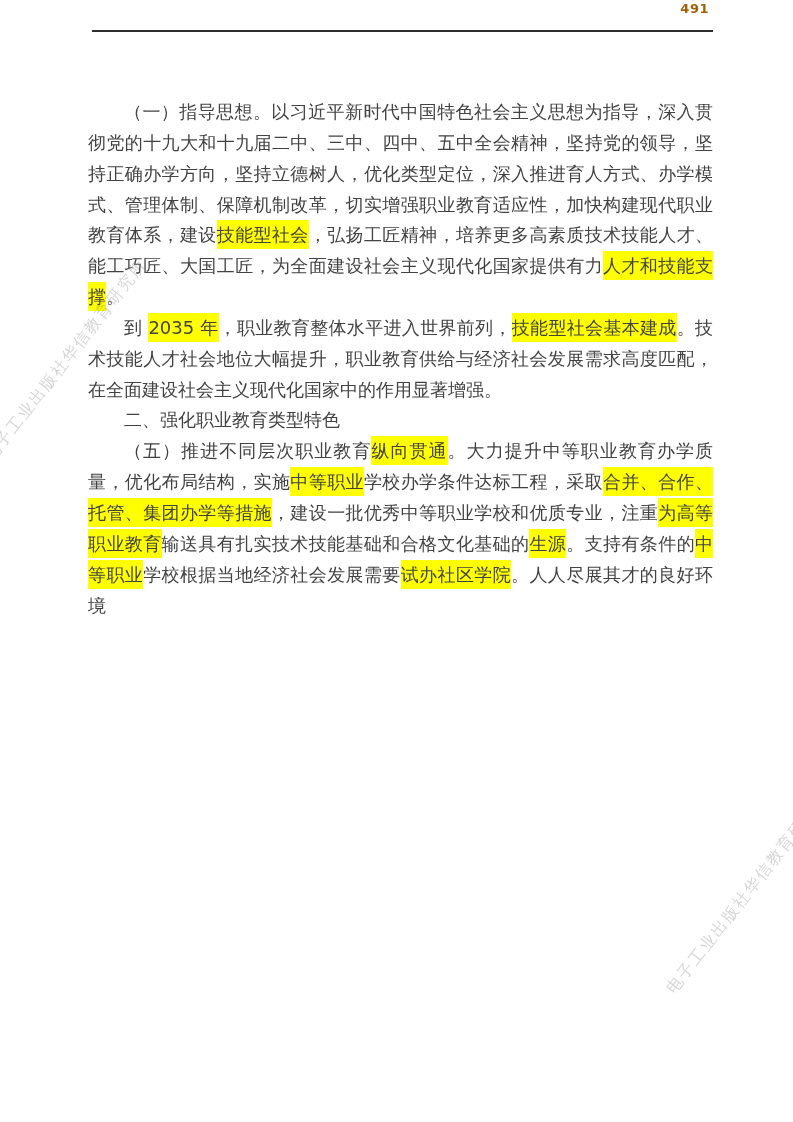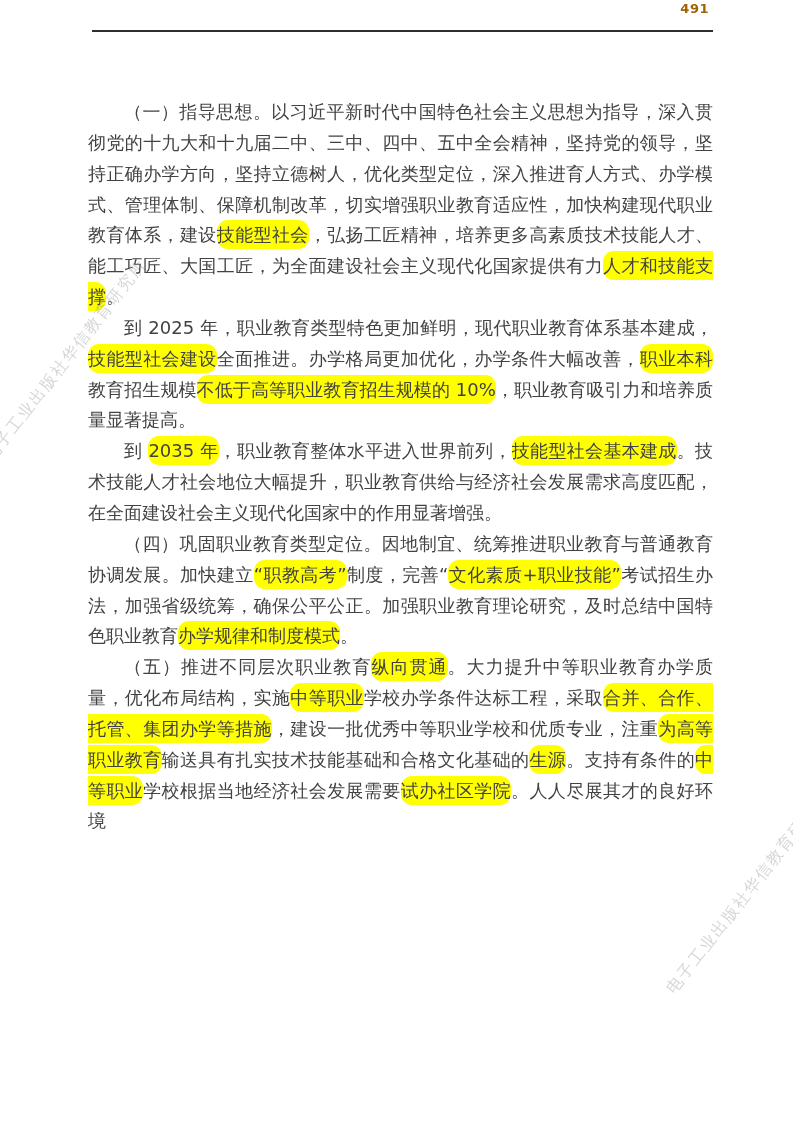--- a/index.html
+++ b/index.html
@@ -22,21 +22,20 @@
   .doc-body {
     position:absolute; left:88px; top:97px; width:625px;
     color:#424242;
     font-size:18px; line-height:30.85px;
     text-align:justify;
   }
   .doc-body p { margin:0; padding:0; text-indent:2em; }
   .doc-body mark {
     background:#ffff00; color:inherit;
     padding:4px 0;
-    border-radius:11px;
   }
   .watermark {
     position:absolute; white-space:nowrap;
     font-size:16px; letter-spacing:2px;
     color:rgba(125,125,125,0.32);
     transform:rotate(-52deg);
     pointer-events:none;
     z-index:3;
   }
   .wm-left  { left:-60px; top:350px; }
@@ -45,18 +44,17 @@
 </head>
 <body>
 
 <div class="page">
   <div class="page-number">491</div>
   <div class="header-rule"></div>
   <div class="watermark wm-left">电子工业出版社华信教育研究所</div>
   <div class="watermark wm-right">电子工业出版社华信教育研究所</div>
   <div class="doc-body" id="doc-body">
       <p><span>（一）指导思想。以习近平新时代中国特色社会主义思想为指导，深入贯彻党的十九大和十九届二中、三中、四中、五中全会精神，坚持党的领导，坚持正确办学方向，坚持立德树人，优化类型定位，深入推进育人方式、办学模式、管理体制、保障机制改革，切实增强职业教育适应性，加快构建现代职业教育体系，建设</span><mark>技能型社会</mark><span>，弘扬工匠精神，培养更多高素质技术技能人才、能工巧匠、大国工匠，为全面建设社会主义现代化国家提供有力</span><mark>人才和技能支撑</mark><span>。</span></p>
-      <p><span>到 2025 年，职业教育类型特色更加鲜明，现代职业教育体系基本建成，</span><mark>技能型社会建设</mark><span>全面推进。办学格局更加优化，办学条件大幅改善，</span><mark>职业本科</mark><span>教育招生规模</span><mark>不低于高等职业教育招生规模的 10%</mark><span>，职业教育吸引力和培养质量显著提高。</span></p>
       <p><span>到 </span><mark>2035 年</mark><span>，职业教育整体水平进入世界前列，</span><mark>技能型社会基本建成</mark><span>。技术技能人才社会地位大幅提升，职业教育供给与经济社会发展需求高度匹配，在全面建设社会主义现代化国家中的作用显著增强。</span></p>
-      <p><span>（四）巩固职业教育类型定位。因地制宜、统筹推进职业教育与普通教育协调发展。加快建立</span><mark>“职教高考”</mark><span>制度，完善“</span><mark>文化素质+职业技能”</mark><span>考试招生办法，加强省级统筹，确保公平公正。加强职业教育理论研究，及时总结中国特色职业教育</span><mark>办学规律和制度模式</mark><span>。</span></p>
+      <p><span>二、强化职业教育类型特色</span></p>
       <p><span>（五）推进不同层次职业教育</span><mark>纵向贯通</mark><span>。大力提升中等职业教育办学质量，优化布局结构，实施</span><mark>中等职业</mark><span>学校办学条件达标工程，采取</span><mark>合并、合作、托管、集团办学等措施</mark><span>，建设一批优秀中等职业学校和优质专业，注重</span><mark>为高等职业教育</mark><span>输送具有扎实技术技能基础和合格文化基础的</span><mark>生源</mark><span>。支持有条件的</span><mark>中等职业</mark><span>学校根据当地经济社会发展需要</span><mark>试办社区学院</mark><span>。人人尽展其才的良好环境</span></p>
     </div>
 </div>
 
 </body></html>

